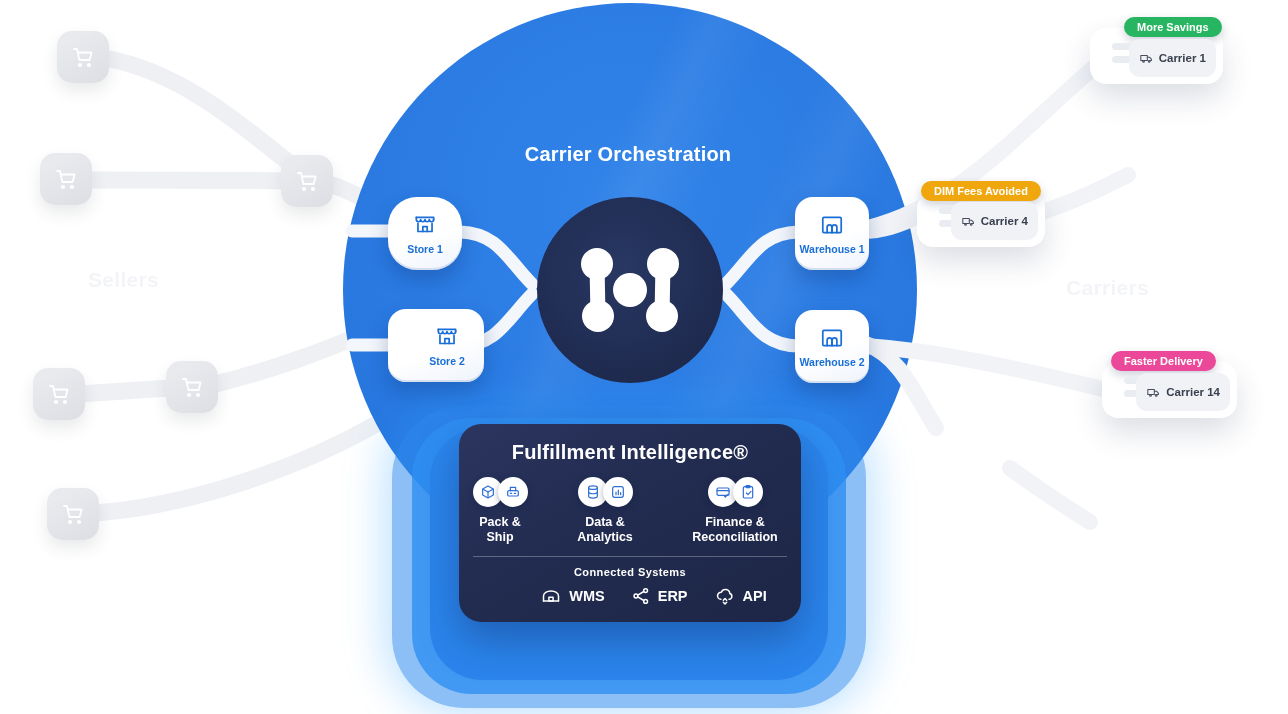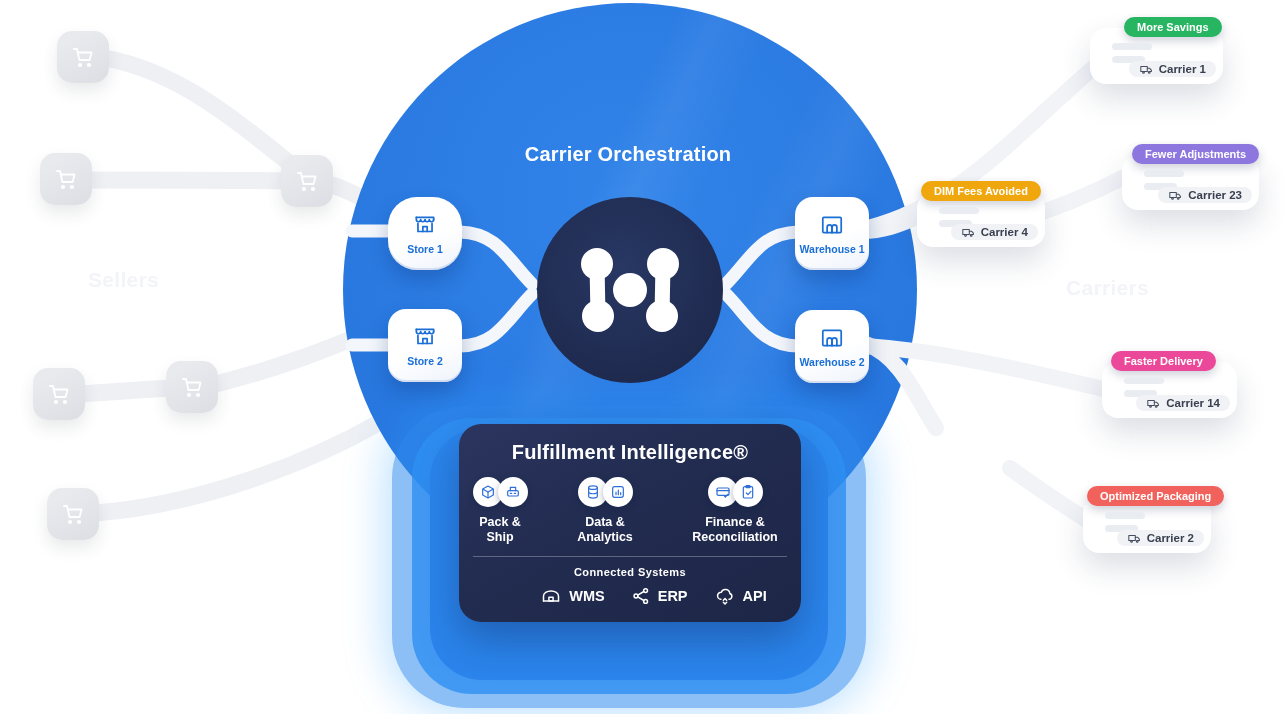--- a/index.html
+++ b/index.html
@@ -28,40 +28,40 @@
         display:flex;align-items:center;justify-content:center;}
   .diagram-title{position:absolute;left:458px;top:143px;width:340px;z-index:4;text-align:center;
         color:#fff;font-size:20px;font-weight:bold;letter-spacing:.2px;}
 
   
   .node{position:absolute;width:74px;height:73px;border-radius:18px;z-index:4;
         background:linear-gradient(160deg,#ffffff 55%,#eef3fb 100%);
         box-shadow:0 10px 20px rgba(12,46,110,.28), inset 0 -2px 0 rgba(180,198,228,.5);
         display:flex;flex-direction:column;align-items:center;justify-content:center;gap:5px;}
   .node .nlabel{font-size:10.5px;font-weight:bold;color:#1a6fd6;}
-  .store1{left:388px;top:197px;border-radius:29px;} .store2{left:388px;top:309px;}
+  .store1{left:388px;top:197px;border-radius:29px;} .store2{left:388px;top:309px;padding-left:22px;}
   .wh1{left:795px;top:197px;}   .wh2{left:795px;top:310px;}
 
   
   .tile{position:absolute;width:52px;height:52px;border-radius:15px;z-index:4;
         background:linear-gradient(150deg,#e9eaee 20%,#dcdee3 100%);
         box-shadow:0 8px 16px rgba(40,45,60,.10);
         display:flex;align-items:center;justify-content:center;}
   .t1{left:57px;top:31px;} .t2{left:40px;top:153px;} .t3{left:281px;top:155px;}
   .t4{left:33px;top:368px;} .t5{left:166px;top:361px;} .t6{left:47px;top:488px;}
 
   
   .ccard{position:absolute;background:#ffffff;border-radius:16px;z-index:4;
          box-shadow:0 14px 30px rgba(40,52,90,.16);}
   .badge{position:absolute;top:-11px;height:20px;line-height:20px;padding:0 13px;border-radius:11px;
          color:#fff;font-size:11px;font-weight:bold;white-space:nowrap;
          box-shadow:0 4px 10px rgba(40,52,90,.22);}
   .ph{position:absolute;height:7px;border-radius:4px;background:#e9ecf1;}
   .pill{position:absolute;right:7px;bottom:7px;height:16px;border-radius:11px;background:#f1f2f6;
-        display:flex;align-items:center;gap:5px;padding:0 10px;
+        display:flex;align-items:center;gap:5px;padding:11px 10px;
         font-size:11.5px;font-weight:bold;color:#39404f;white-space:nowrap;}
   .c1{left:1090px;top:28px;width:133px;height:56px;}   .c1 .badge{left:34px;}
   .c2{left:1122px;top:155px;width:137px;height:55px;}  .c2 .badge{left:10px;}
   .c3{left:917px;top:192px;width:128px;height:55px;}   .c3 .badge{left:4px;}
   .c4{left:1102px;top:362px;width:135px;height:56px;}  .c4 .badge{left:9px;}
   .c5{left:926px;top:417px;width:130px;height:55px;}   .c5 .badge{left:10px;}
   .c6{left:1083px;top:497px;width:128px;height:56px;}  .c6 .badge{left:4px;}
   .ph1{left:22px;top:15px;width:40px;} .ph2{left:22px;top:28px;width:33px;}
 
   
@@ -228,34 +228,20 @@
       <svg width="15" height="13" viewBox="0 0 24 24" fill="none" stroke="#454d5e" stroke-width="1.9" stroke-linecap="round" stroke-linejoin="round">
         <rect x="1.5" y="6.5" width="12" height="9"></rect>
           <path d="M13.5 9.5 h4 l3.5 3.5 v2.5 h-3"></path>
         <circle cx="6.5" cy="17.5" r="1.6"></circle>
           <circle cx="17" cy="17.5" r="1.6"></circle>
       </svg>
       <span>Carrier 1</span>
     </div>
   </div>
 
-  <div class="ccard c2">
-    <div class="badge" style="background: rgb(141, 119, 222);">Fewer Adjustments</div>
-    <div class="ph ph1"></div>
-    <div class="ph ph2"></div>
-    <div class="pill">
-      <svg width="15" height="13" viewBox="0 0 24 24" fill="none" stroke="#454d5e" stroke-width="1.9" stroke-linecap="round" stroke-linejoin="round">
-        <rect x="1.5" y="6.5" width="12" height="9"></rect>
-          <path d="M13.5 9.5 h4 l3.5 3.5 v2.5 h-3"></path>
-        <circle cx="6.5" cy="17.5" r="1.6"></circle>
-          <circle cx="17" cy="17.5" r="1.6"></circle>
-      </svg>
-      <span>Carrier 23</span>
-    </div>
-  </div>
 
   <div class="ccard c3">
     <div class="badge" style="background: rgb(239, 167, 13);">DIM Fees Avoided</div>
     <div class="ph ph1"></div>
     <div class="ph ph2"></div>
     <div class="pill">
       <svg width="15" height="13" viewBox="0 0 24 24" fill="none" stroke="#454d5e" stroke-width="1.9" stroke-linecap="round" stroke-linejoin="round">
         <rect x="1.5" y="6.5" width="12" height="9"></rect>
           <path d="M13.5 9.5 h4 l3.5 3.5 v2.5 h-3"></path>
         <circle cx="6.5" cy="17.5" r="1.6"></circle>
@@ -274,34 +260,20 @@
         <rect x="1.5" y="6.5" width="12" height="9"></rect>
           <path d="M13.5 9.5 h4 l3.5 3.5 v2.5 h-3"></path>
         <circle cx="6.5" cy="17.5" r="1.6"></circle>
           <circle cx="17" cy="17.5" r="1.6"></circle>
       </svg>
       <span>Carrier 14</span>
     </div>
   </div>
 
 
-  <div class="ccard c6">
-    <div class="badge" style="background: rgb(242, 98, 93);">Optimized Packaging</div>
-    <div class="ph ph1"></div>
-    <div class="ph ph2"></div>
-    <div class="pill">
-      <svg width="15" height="13" viewBox="0 0 24 24" fill="none" stroke="#454d5e" stroke-width="1.9" stroke-linecap="round" stroke-linejoin="round">
-        <rect x="1.5" y="6.5" width="12" height="9"></rect>
-          <path d="M13.5 9.5 h4 l3.5 3.5 v2.5 h-3"></path>
-        <circle cx="6.5" cy="17.5" r="1.6"></circle>
-          <circle cx="17" cy="17.5" r="1.6"></circle>
-      </svg>
-      <span>Carrier 2</span>
-    </div>
-  </div>
 
   <div class="fi-card">
     <div class="fi-title">Fulfillment Intelligence®</div>
 
     <div class="fi-features">
       <div class="feature">
         <div class="icon-pair">
           <span class="ic">
             <svg width="16" height="16" viewBox="0 0 24 24" fill="none" stroke="#2e6fd8" stroke-width="1.8" stroke-linejoin="round">
               <path d="M12 3 l8 4.5 v9 L12 21 4 16.5 v-9 Z"></path>

